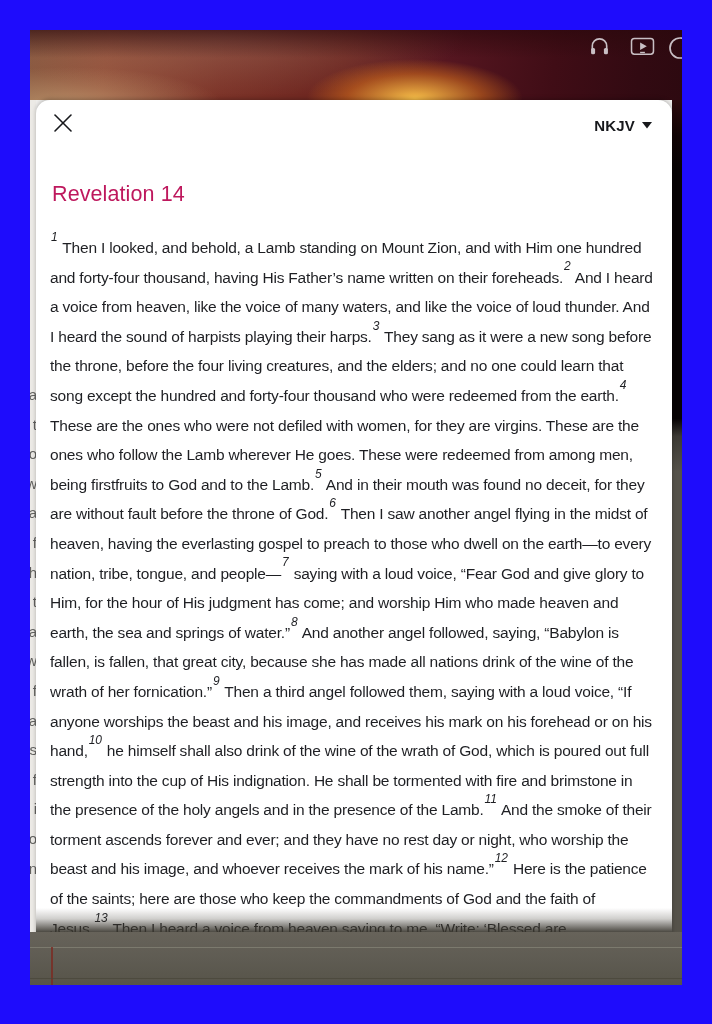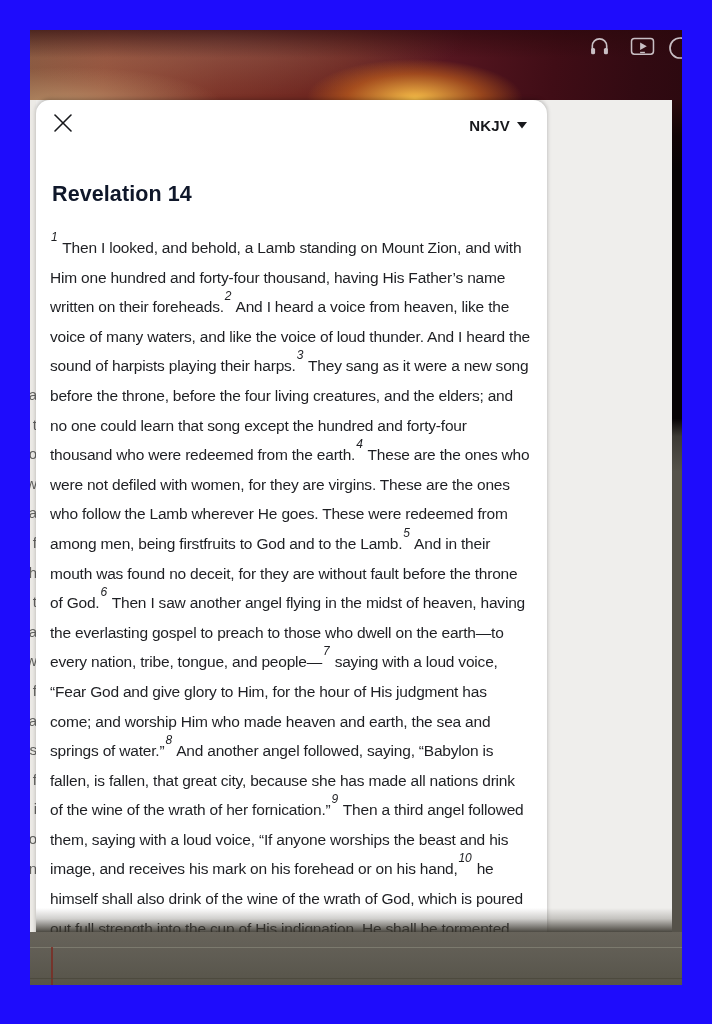--- a/index.html
+++ b/index.html
@@ -46,42 +46,42 @@
     white-space: pre; text-align: right;
   }
   .right-sliver {
     position: absolute; right: 0; top: 70px; bottom: 0; width: 10px;
     background: linear-gradient(to bottom,
       #2b0a0c 0%, #120405 4%, #070304 8%, #070304 36%,
       #3c3a34 38%, #55524a 42%, #55524a 100%);
   }
   
   .modal {
-    position: absolute; left: 6px; top: 70px; width: 511px; height: 862px;
+    position: absolute; left: 6px; top: 70px; width: 636px; height: 862px;
     background: #ffffff;
     border-radius: 14px 14px 0 0;
     overflow: hidden;
     box-shadow: 0 -1px 4px rgba(0,0,0,0.25);
   }
   .close-btn {
     position: absolute; left: 15px; top: 12px;
     width: 24px; height: 24px;
     background: none; border: none; cursor: pointer; padding: 0;
     color: #17181c;
   }
   .version-btn {
     position: absolute; right: 18px; top: 15px;
     display: flex; align-items: center; gap: 7px;
     background: none; border: none; cursor: pointer; padding: 2px;
     font-family: "Liberation Sans", sans-serif;
     font-size: 15px; font-weight: 700; color: #17181c; letter-spacing: 0.2px;
   }
   .chapter-title {
     margin: 82px 16px 0 16px;
-    font-size: 21.5px; font-weight: 700; color: #0f172a;
+    font-size: 21.5px; font-weight: 400; color: #be185d;
     letter-spacing: 0.1px;
   }
   .scripture {
     margin: 26px 16px 0 14px;
     font-size: 15.5px; line-height: 29.6px; letter-spacing: -0.2px;
     color: #1e1f23;
     text-align: left;
   }
   .scripture sup {
     font-style: italic;

